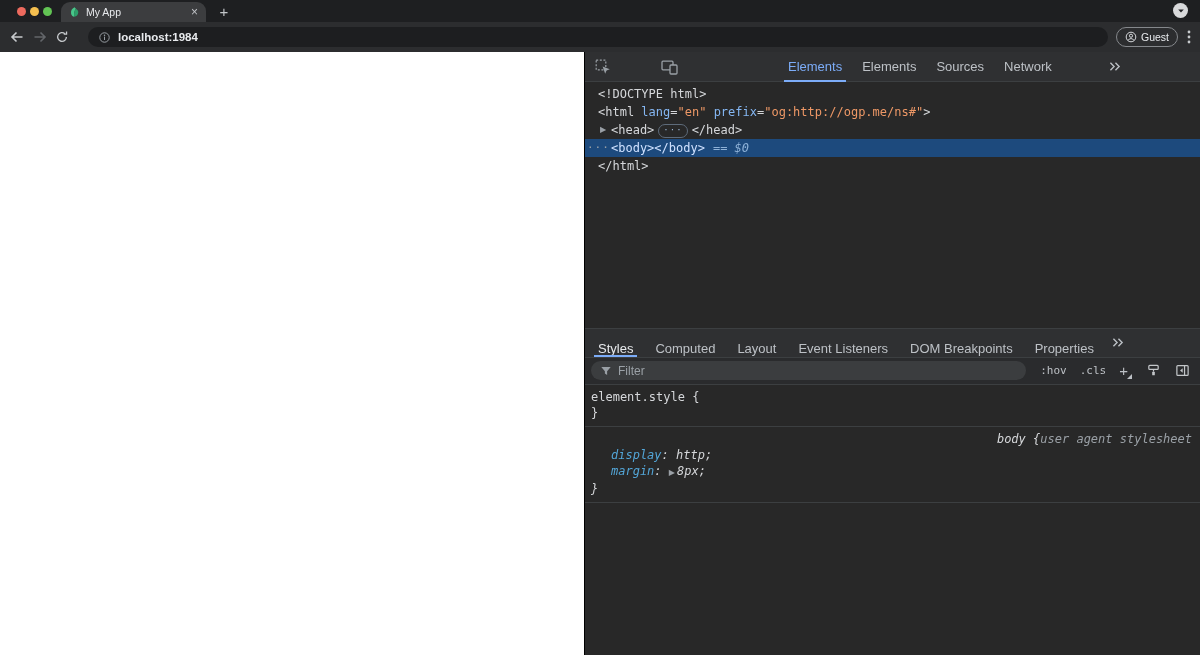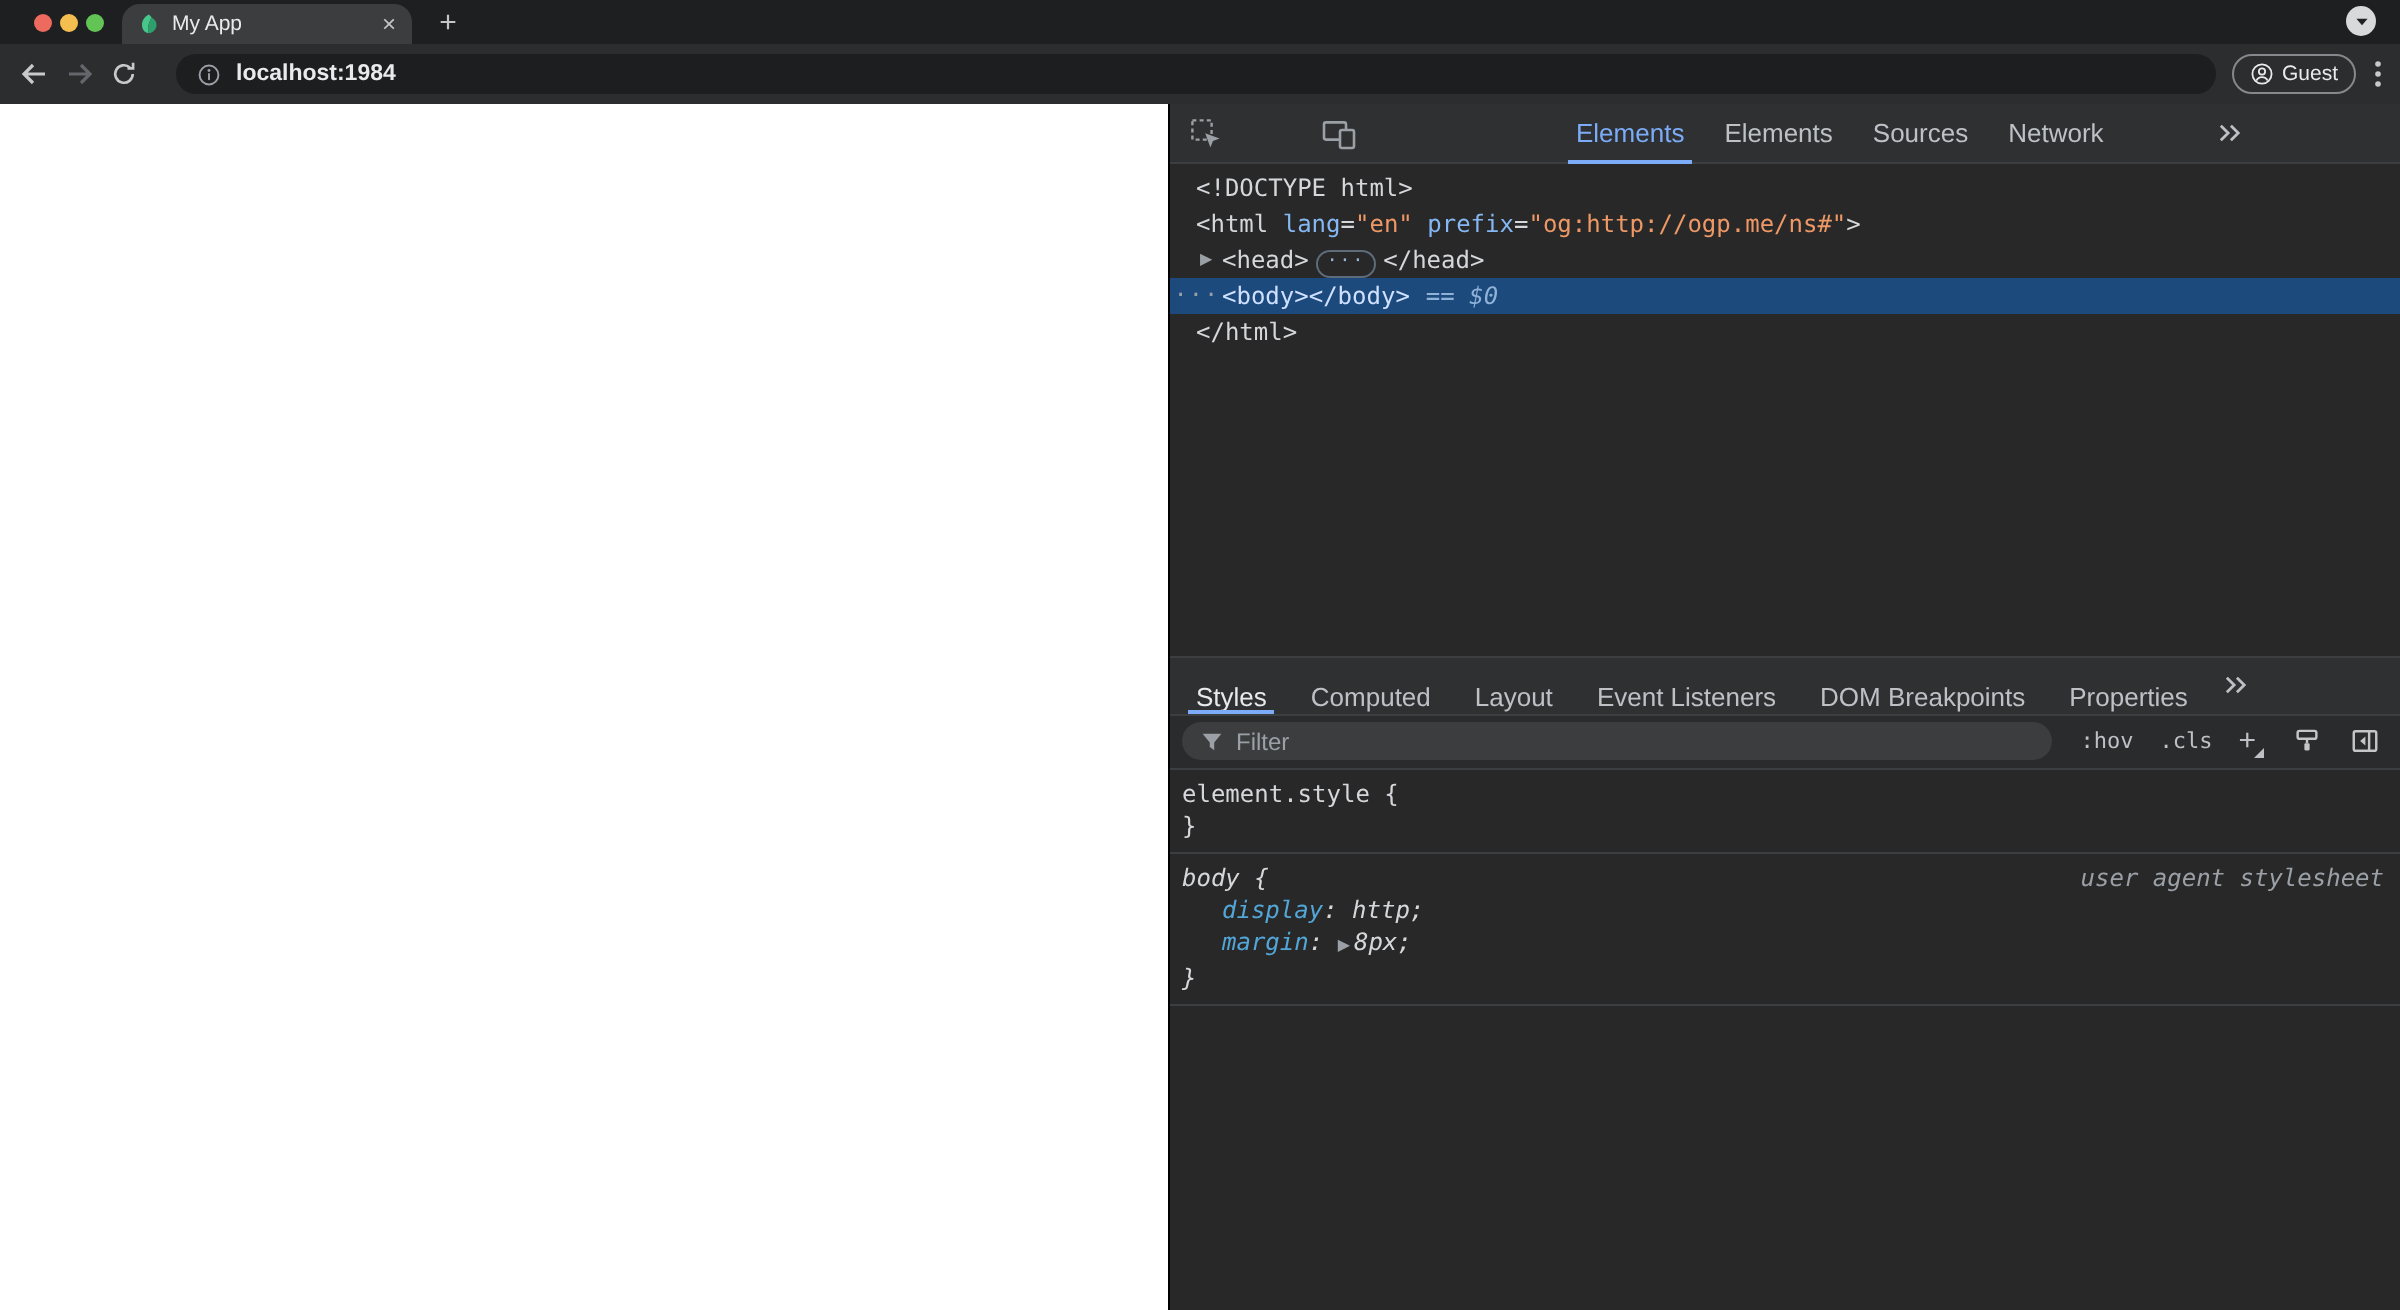--- a/index.html
+++ b/index.html
@@ -78,21 +78,21 @@
   .state-toggle { font-family: "DejaVu Sans Mono", monospace; font-size: 11px; color: #bdc1c6; margin-right: 13px; }
   .newrule { position: relative; color: #bdc1c6; font-size: 15px; line-height: 1; margin-right: 14px; padding-right: 3px; }
   .newrule::after { content: ""; position: absolute; right: -1px; bottom: -1px; border-left: 5px solid transparent; border-bottom: 5px solid #bdc1c6; }
   .fb-icon { width: 16px; height: 16px; color: #c3c6c9; display: flex; align-items: center; justify-content: center; }
   .fb-icon + .fb-icon { margin-left: 13px; }
 
   
   .styles-pane { flex: 1 1 auto; font-family: "DejaVu Sans Mono", monospace; font-size: 12px; line-height: 16px; color: #d5d7da; overflow: hidden; }
   .rule { padding: 4px 6px 5px; border-bottom: 1px solid #3c3f41; }
   .rule.ua { font-style: italic; }
-  .rule-head { display: flex; justify-content: space-between; }
+  .rule-head { display: flex; justify-content: flex-end; }
   .origin { color: #9aa0a6; font-style: italic; padding-right: 2px; }
   .decl { padding-left: 20px; }
   .prop { color: #53a6d8; }
   .decl-exp { color: #9aa0a6; font-size: 8px; font-style: normal; font-family: "DejaVu Sans", sans-serif; margin-right: 2px; }
 </style>
 </head>
 <body>
 
 <div class="window">
 

